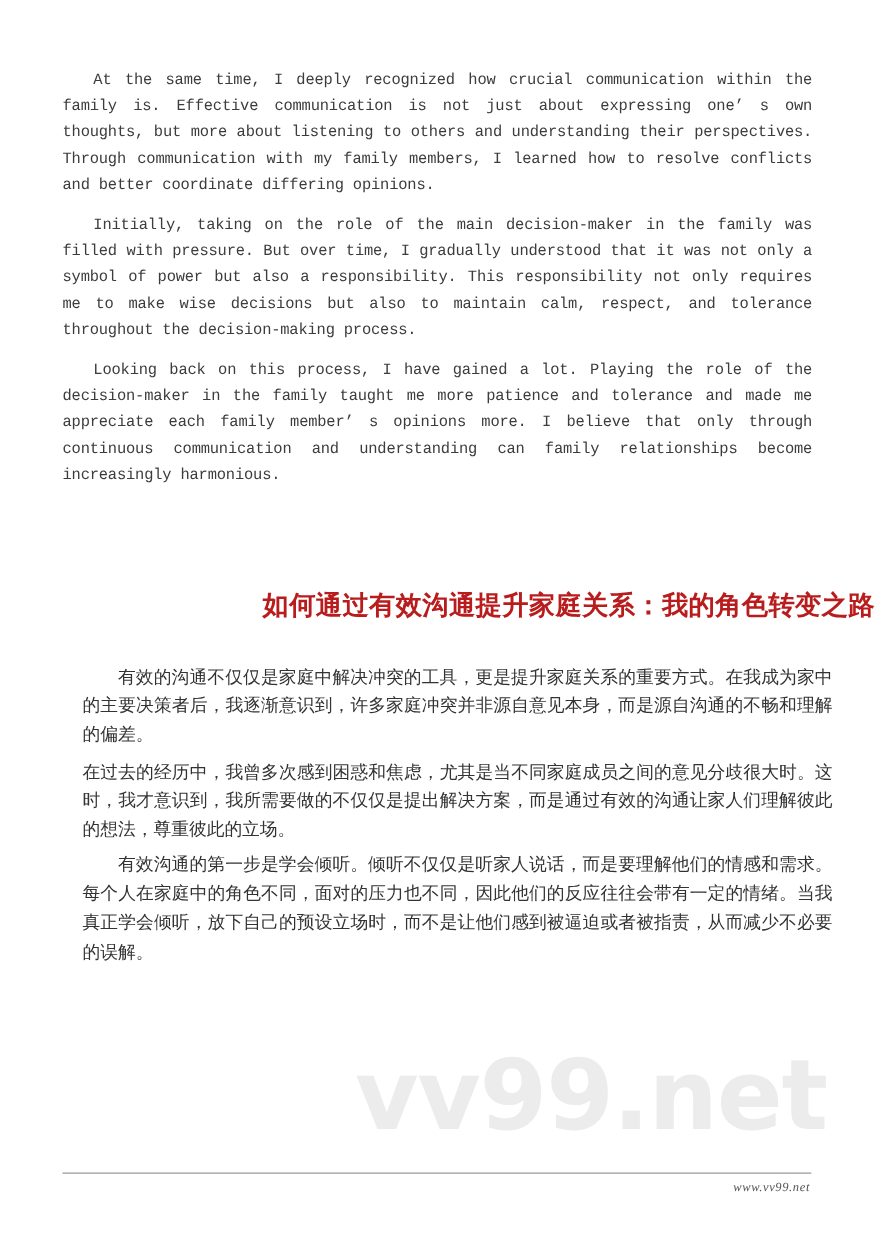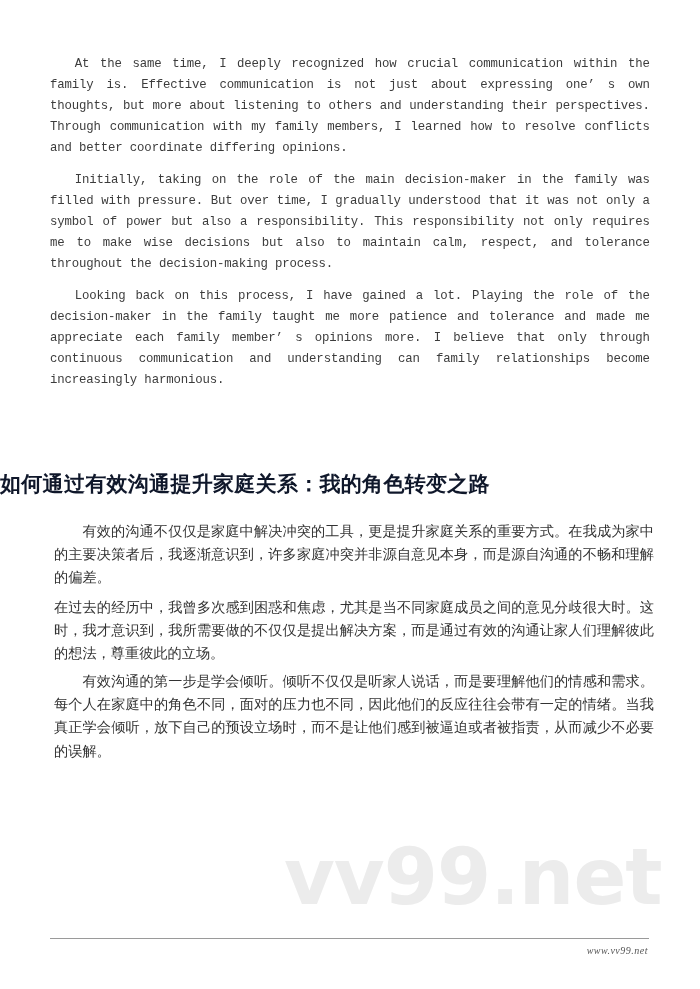--- a/index.html
+++ b/index.html
@@ -12,28 +12,28 @@
       font-family: "Liberation Mono", "DejaVu Sans Mono", monospace;
       font-size: 12.6px; line-height: 21px; text-align: justify;
       color: #3c3c3c; margin: 0; letter-spacing: -0.15px;
       transform: scaleX(0.98); transform-origin: left top;
       width: 612px;
     }
     .en p { margin: 0; text-indent: 2em; text-align: justify; }
     .en p + p { margin-top: 11px; }
     #en-block { position: absolute; top: 54px; left: 0; }
     .title {
-      position: absolute; top: 470px; left: -50px; width: 700px; text-align: left;
+      position: absolute; top: 470px; left: -50px; width: 700px; text-align: right;
       font-family: "DejaVu Sans", sans-serif; font-size: 21px; font-weight: bold;
-      color: #0f172a; margin: 0; letter-spacing: 0.3px;
+      color: #b91c1c; margin: 0; letter-spacing: 0.3px;
     }
     .zh {
       position: absolute; left: 0; width: 600px;
-      font-family: Liberation Serif, serif; font-size: 14.2px; line-height: 23.2px;
-      color: #333333; text-align: justify; margin: 4px;
+      font-family: Liberation Mono, monospace; font-size: 14.2px; line-height: 23.2px;
+      color: #333333; text-align: justify; margin: 16px;
     }
     .zh p { margin: 0; text-align: justify; }
     .indent { text-indent: 2em; }
     .watermark {
       position: absolute; left: 284px; top: 838px;
       font-family: "DejaVu Sans", sans-serif; font-weight: bold; font-size: 78px;
       color: #ececec; letter-spacing: -1px; line-height: 1; z-index: 0;
       user-select: none;
     }
     .zh, #en-block, .title { z-index: 1; }

